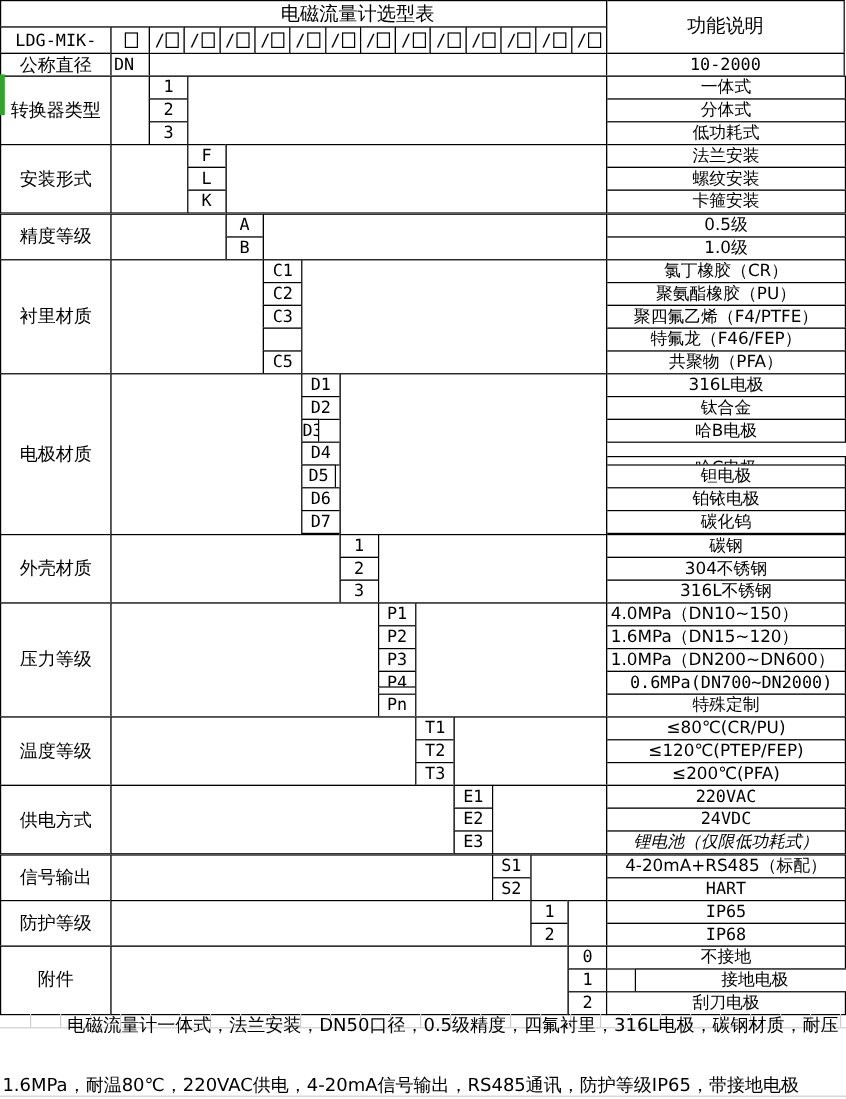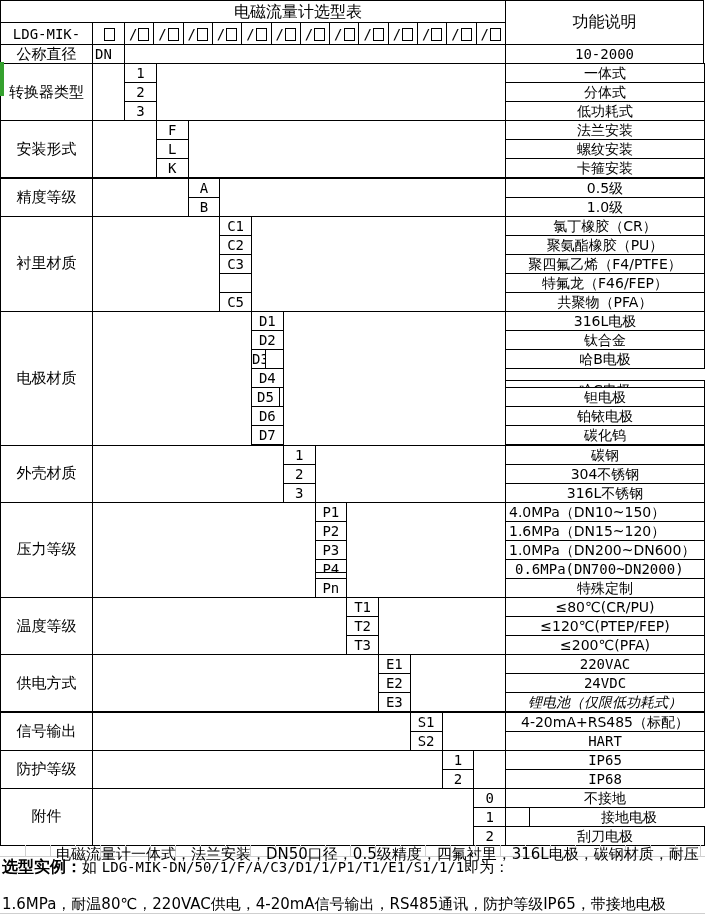--- a/index.html
+++ b/index.html
@@ -127,21 +127,21 @@
       <div class="cell" style="left: 314.5px; top: 444.5px; width: 191.5px; height: 58.2143px; line-height: 57.2143px;"></div>
       <div class="cell vmid lbl" style="left: 0px; top: 501.714px; width: 93px; height: 96.3571px; line-height: 95.3571px;">压力等级</div>
       <div class="cell" style="left: 92px; top: 501.714px; width: 223.5px; height: 96.3571px; line-height: 95.3571px;"></div>
       <div class="cell mono" style="left: 314.5px; top: 501.714px; width: 32.75px; height: 20.0714px; line-height: 19.0714px;">P1</div>
       <div class="cell" style="left: 505px; top: 501.714px; width: 200px; height: 20.0714px; line-height: 19.0714px; text-align: left; padding-left: 3px;">4.0MPa（DN10~150）</div>
       <div class="cell mono" style="left: 314.5px; top: 520.786px; width: 32.75px; height: 20.0714px; line-height: 19.0714px;">P2</div>
       <div class="cell" style="left: 505px; top: 520.786px; width: 200px; height: 20.0714px; line-height: 19.0714px; text-align: left; padding-left: 3px;">1.6MPa（DN15~120）</div>
       <div class="cell mono" style="left: 314.5px; top: 539.857px; width: 32.75px; height: 20.0714px; line-height: 19.0714px;">P3</div>
       <div class="cell" style="left: 505px; top: 539.857px; width: 200px; height: 20.0714px; line-height: 19.0714px; text-align: left; padding-left: 3px;">1.0MPa（DN200~DN600）</div>
       <div class="cell mono" style="left: 314.5px; top: 558.929px; width: 32.75px; height: 14px; line-height: 19.0714px;">P4</div>
-      <div class="cell mono" style="left: 505px; top: 558.929px; width: 200px; height: 20.0714px; line-height: 19.0714px; text-align: left; padding-left: 9px;">0.6MPa(DN700~DN2000)</div>
+      <div class="cell mono" style="left: 505px; top: 558.929px; width: 200px; height: 20.0714px; line-height: 19.0714px; text-align: left; padding-left: 19px;">0.6MPa(DN700~DN2000)</div>
       <div class="cell mono" style="left: 314.5px; top: 578px; width: 32.75px; height: 20.0714px; line-height: 19.0714px;">Pn</div>
       <div class="cell" style="left: 505px; top: 578px; width: 200px; height: 20.0714px; line-height: 19.0714px;">特殊定制</div>
       <div class="cell" style="left: 346.25px; top: 501.714px; width: 159.75px; height: 96.3571px; line-height: 95.3571px;"></div>
       <div class="cell vmid lbl" style="left: 0px; top: 597.071px; width: 93px; height: 58.2143px; line-height: 57.2143px;">温度等级</div>
       <div class="cell" style="left: 92px; top: 597.071px; width: 255.25px; height: 58.2143px; line-height: 57.2143px;"></div>
       <div class="cell mono" style="left: 346.25px; top: 597.071px; width: 32.75px; height: 20.0714px; line-height: 19.0714px;">T1</div>
       <div class="cell" style="left: 505px; top: 597.071px; width: 200px; height: 20.0714px; line-height: 19.0714px;">≤80℃(CR/PU)</div>
       <div class="cell mono" style="left: 346.25px; top: 616.143px; width: 32.75px; height: 20.0714px; line-height: 19.0714px;">T2</div>
       <div class="cell" style="left: 505px; top: 616.143px; width: 200px; height: 20.0714px; line-height: 19.0714px;">≤120℃(PTEP/FEP)</div>
       <div class="cell mono" style="left: 346.25px; top: 635.214px; width: 32.75px; height: 20.0714px; line-height: 19.0714px;">T3</div>
@@ -208,19 +208,16 @@
       <div class="gridline" style="left: 575px; top: 845px; width: 1px; height: 11px;"></div>
       <div class="gridline" style="left: 600px; top: 845px; width: 1px; height: 11px;"></div>
       <div class="gridline" style="left: 625px; top: 845px; width: 1px; height: 11px;"></div>
       <div class="gridline" style="left: 650px; top: 845px; width: 1px; height: 11px;"></div>
       <div class="gridline" style="left: 675px; top: 845px; width: 1px; height: 11px;"></div>
       <div class="gridline" style="left: 700px; top: 845px; width: 1px; height: 11px;"></div>
     </div>
   <div class="gridline" style="left:0;top:856px;width:705px;height:1px;"></div>
   <div class="gridline" style="left:0;top:913px;width:705px;height:1px;"></div>
 
-  <div class="extext" style="left:2px;top:858px;">
-    <span class="exbold">选型实例：</span><span>如 </span><span class="mono" style="font-size:14px;">LDG-MIK-DN/50/1/F/A/C3/D1/1/P1/T1/E1/S1/1/1</span><span>即为：</span>
-  </div>
   <div class="extext" style="left:56px;top:845px;">电磁流量计一体式，法兰安装，DN50口径，0.5级精度，四氟衬里，316L电极，碳钢材质，耐压</div>
   <div class="extext" style="left:2px;top:895px;">1.6MPa，耐温80℃，220VAC供电，4-20mA信号输出，RS485通讯，防护等级IP65，带接地电极</div>
 
 </div>
 
 </body></html>

